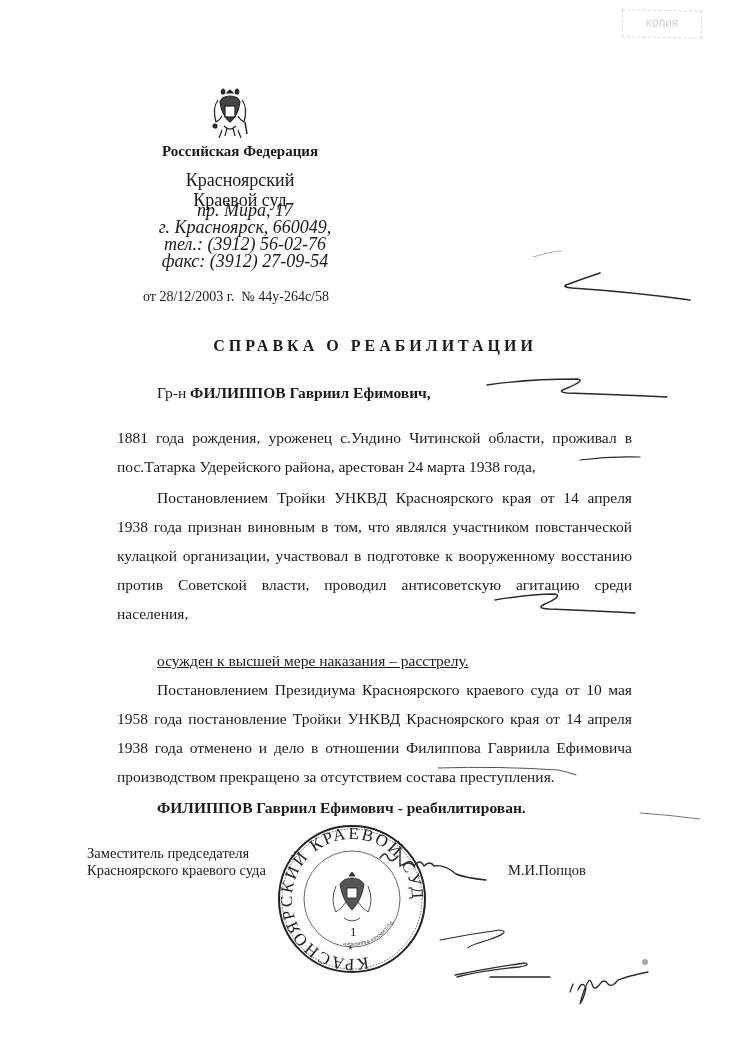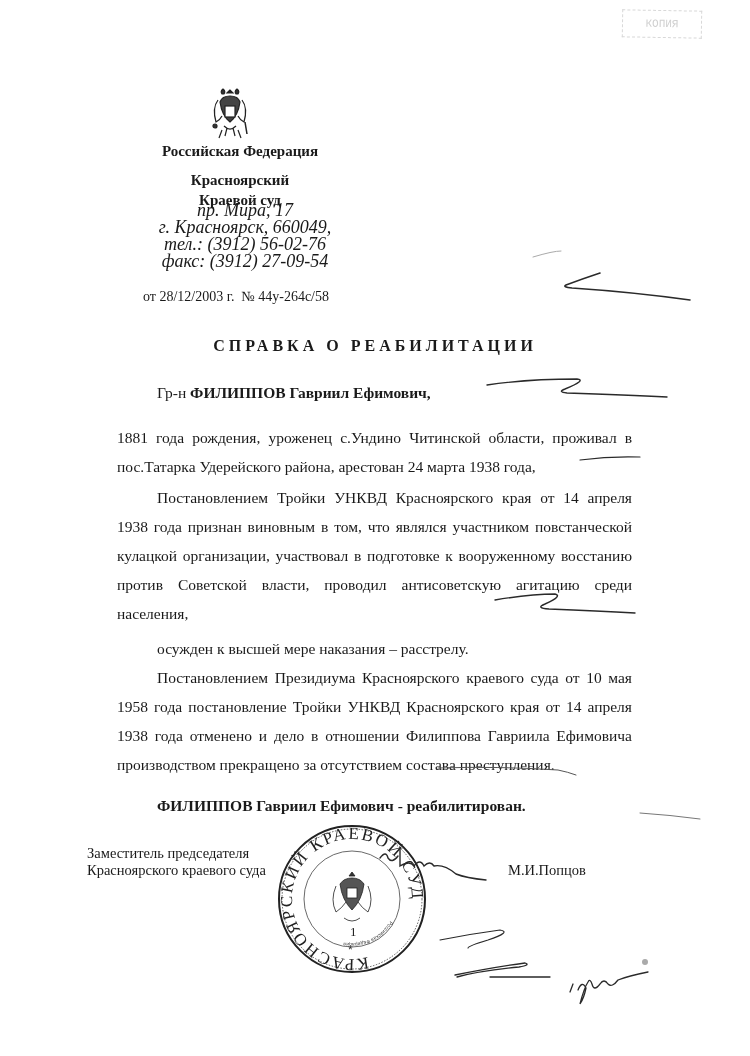--- a/index.html
+++ b/index.html
@@ -7,21 +7,21 @@
          font-family: "Liberation Serif", "DejaVu Serif", serif; color: #1a1a1a; }
   .abs { position: absolute; }
   .center { text-align: center; }
   .bold { font-weight: bold; }
   .stamp-corner { left: 622px; top: 10px; width: 78px; height: 26px; border: 1px dashed #d8d8d8;
                   transform: rotate(1deg); color: #d0d0d0; font-size: 11px; text-align: center; line-height: 26px;
                   font-family: "Liberation Mono", monospace; }
   .emblem { left: 210px; top: 86px; width: 40px; height: 56px; }
   .hdr { left: 120px; width: 240px; }
   .hdr1 { top: 143px; font-size: 15px; font-weight: bold; }
-  .hdr2 { top: 170px; font-size: 15px; font-weight: bold; line-height: 20px; }
+  .hdr2 { top: 170px; font-size: 18px; font-weight: normal; line-height: 20px; }
   .addr { top: 202px; font-size: 18px; line-height: 17px; left: 150px; width: 190px; font-style: italic; }
   .ref { left: 143px; top: 289px; font-size: 14px; white-space: pre; }
   .title { left: 0; width: 750px; top: 337px; font-size: 16px; font-weight: bold; letter-spacing: 4px; }
   .body-text { left: 117px; width: 515px; font-size: 15.5px; line-height: 29px; }
   .p { margin: 0; text-align: justify; text-align-last: left; }
   .indent { text-indent: 40px; }
   .sig { left: 87px; top: 845px; font-size: 14.5px; line-height: 17px; }
   .signame { left: 508px; top: 862px; font-size: 14.5px; text-align: right; }
   svg.ink { position: absolute; overflow: visible; }
   .seal { left: 268px; top: 824px; width: 168px; height: 150px; }
@@ -59,23 +59,23 @@
 
 <div class="abs title center">СПРАВКА О РЕАБИЛИТАЦИИ</div>
 
 <div class="abs body-text" style="top:378px;">
   <p class="p indent" style="margin-bottom:16px;">
     <span>Гр-н</span>
     <span class="bold">ФИЛИППОВ Гавриил  Ефимович,</span>
   </p>
   <p class="p">1881 года рождения,  уроженец  с.Ундино Читинской области, проживал в пос.Татарка Удерейского района, арестован 24 марта 1938 года,</p>
   <p class="p indent" style="margin-top:2px;">Постановлением Тройки УНКВД Красноярского края от 14 апреля 1938 года признан виновным в том, что являлся участником повстанческой кулацкой организации, участвовал в подготовке к вооруженному восстанию против Советской власти, проводил антисоветскую агитацию среди населения,</p>
-  <p class="p indent" style="margin-top:6px;">осужден к высшей мере наказания – расстрелу.</p>
+  <p class="p indent" style="margin-top:18px;text-decoration:underline;">осужден к высшей мере наказания – расстрелу.</p>
   <p class="p indent" style="margin-top:0;">Постановлением Президиума Красноярского краевого суда от 10 мая 1958 года  постановление Тройки УНКВД Красноярского края от 14 апреля 1938 года отменено  и дело в отношении Филиппова Гавриила Ефимовича производством прекращено за отсутствием состава преступления.</p>
-  <p class="p indent bold" style="margin-top:12px;">ФИЛИППОВ Гавриил Ефимович  - реабилитирован.</p>
+  <p class="p indent bold" style="margin-top:2px;">ФИЛИППОВ Гавриил Ефимович  - реабилитирован.</p>
 </div>
 
 <div class="abs sig">
   <div>Заместитель председателя</div>
   <div>Красноярского краевого суда</div>
 </div>
 <div class="abs signame">М.И.Попцов</div>
 
 <svg class="abs seal" viewBox="0 0 168 150">
   <defs>

